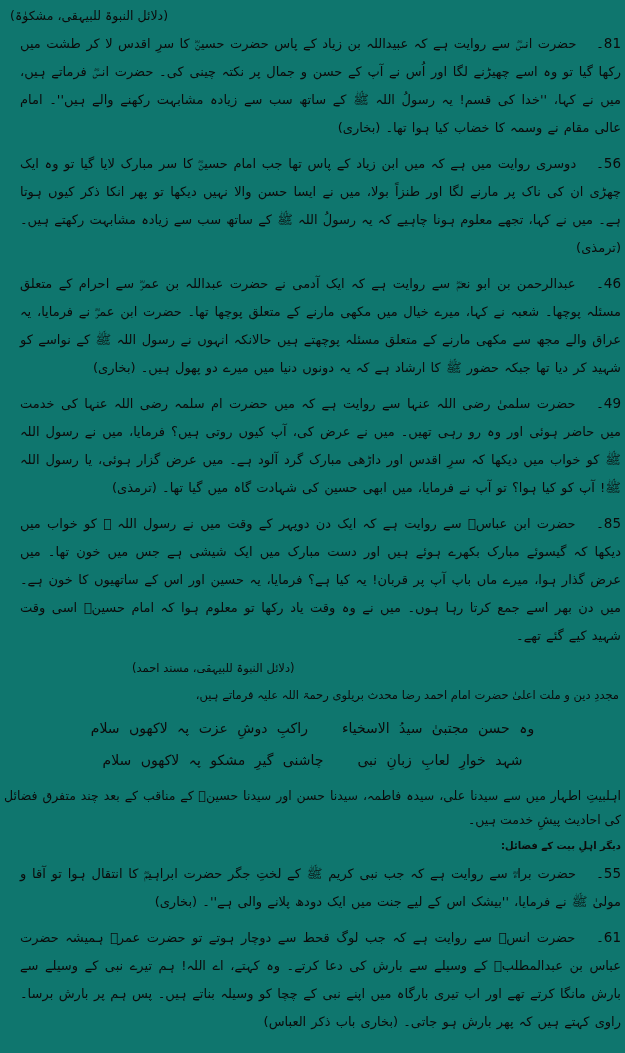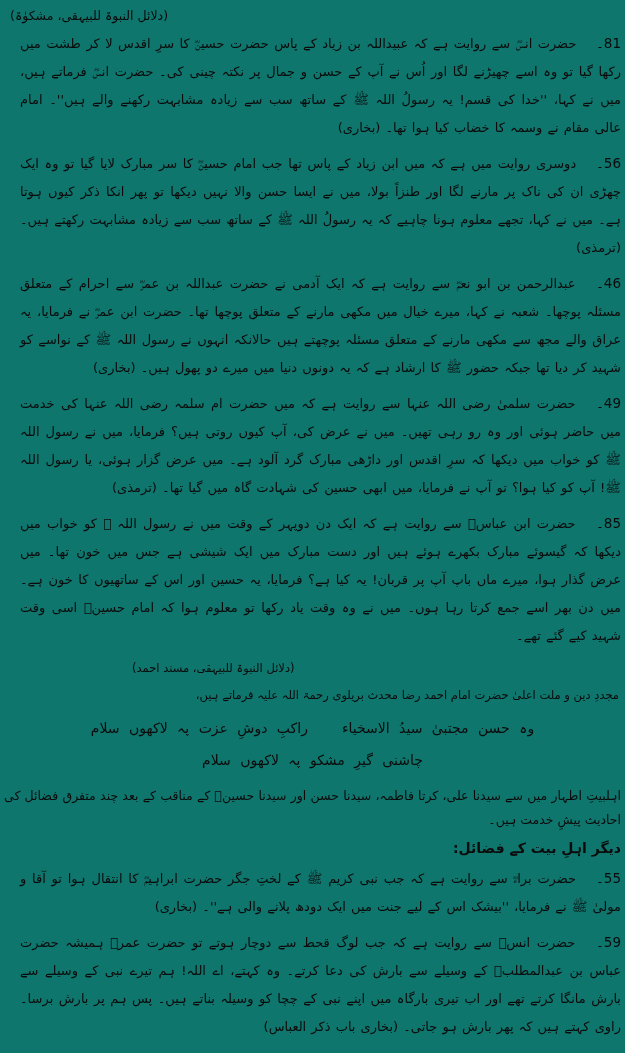--- a/index.html
+++ b/index.html
@@ -70,21 +70,21 @@
     word-spacing: 5px;
   }
   .transition-note {
     text-align: justify;
     font-size: 12.5px;
     line-height: 24px;
     margin: 4px 0 4px 0;
   }
   .section-heading {
     text-align: right;
-    font-size: 14px;
+    font-size: 10px;
     font-weight: bold;
     margin: 8px 0 8px 0;
   }
 </style>
 </head>
 <body>
 
 <div class="page">
 
   <div class="top-citation">(دلائل النبوۃ للبیہقی، مشکوٰۃ)</div>
@@ -119,33 +119,34 @@
   <div class="poetry-intro">مجددِ دین و ملت اعلیٰ حضرت امام احمد رضا محدث بریلوی رحمۃ اللہ علیہ فرماتے ہیں،</div>
 
   <div class="poetry-block">
     <div class="couplet">
       <span class="hemistich">وہ حسن مجتبیٰ سیدُ الاسخیاء</span>
       <span class="hemistich">راکبِ دوشِ عزت پہ لاکھوں سلام</span>
     </div>
     <div class="couplet">
     </div>
     <div class="couplet">
+      <span class="hemistich">شہد خوارِ لعابِ زبانِ نبی</span>
       <span class="hemistich">چاشنی گیرِ مشکو پہ لاکھوں سلام</span>
     </div>
     <div class="couplet">
     </div>
   </div>
 
-  <p class="transition-note">اہلبیتِ اطہار میں سے سیدنا علی، کرتا فاطمہ، سیدنا حسن اور سیدنا حسینؓ کے مناقب کے بعد چند متفرق فضائل کی احادیث پیشِ خدمت ہیں۔</p>
+  <p class="transition-note">اہلبیتِ اطہار میں سے سیدنا علی، سیدہ فاطمہ، سیدنا حسن اور سیدنا حسینؓ کے مناقب کے بعد چند متفرق فضائل کی احادیث پیشِ خدمت ہیں۔</p>
 
   <div class="section-heading">دیگر اہلِ بیت کے فضائل:</div>
 
   <p class="hadith">
     <span class="num">55۔</span>
     <span>حضرت براءؓ سے روایت ہے کہ جب نبی کریم ﷺ کے لختِ جگر حضرت ابراہیمؓ کا انتقال ہوا تو آقا و مولیٰ ﷺ نے فرمایا، ''بیشک اس کے لیے جنت میں ایک دودھ پلانے والی ہے''۔ (بخاری)</span>
   </p>
 
   <p class="hadith">
-    <span class="num">59۔</span>
+    <span class="num">61۔</span>
     <span>حضرت انسؓ سے روایت ہے کہ جب لوگ قحط سے دوچار ہوتے تو حضرت عمرؓ ہمیشہ حضرت عباس بن عبدالمطلبؓ کے وسیلے سے بارش کی دعا کرتے۔ وہ کہتے، اے اللہ! ہم تیرے نبی کے وسیلے سے بارش مانگا کرتے تھے اور اب تیری بارگاہ میں اپنے نبی کے چچا کو وسیلہ بناتے ہیں۔ پس ہم پر بارش برسا۔ راوی کہتے ہیں کہ پھر بارش ہو جاتی۔ (بخاری باب ذکر العباس)</span>
   </p>
 
 </div>
 
 </body></html>

